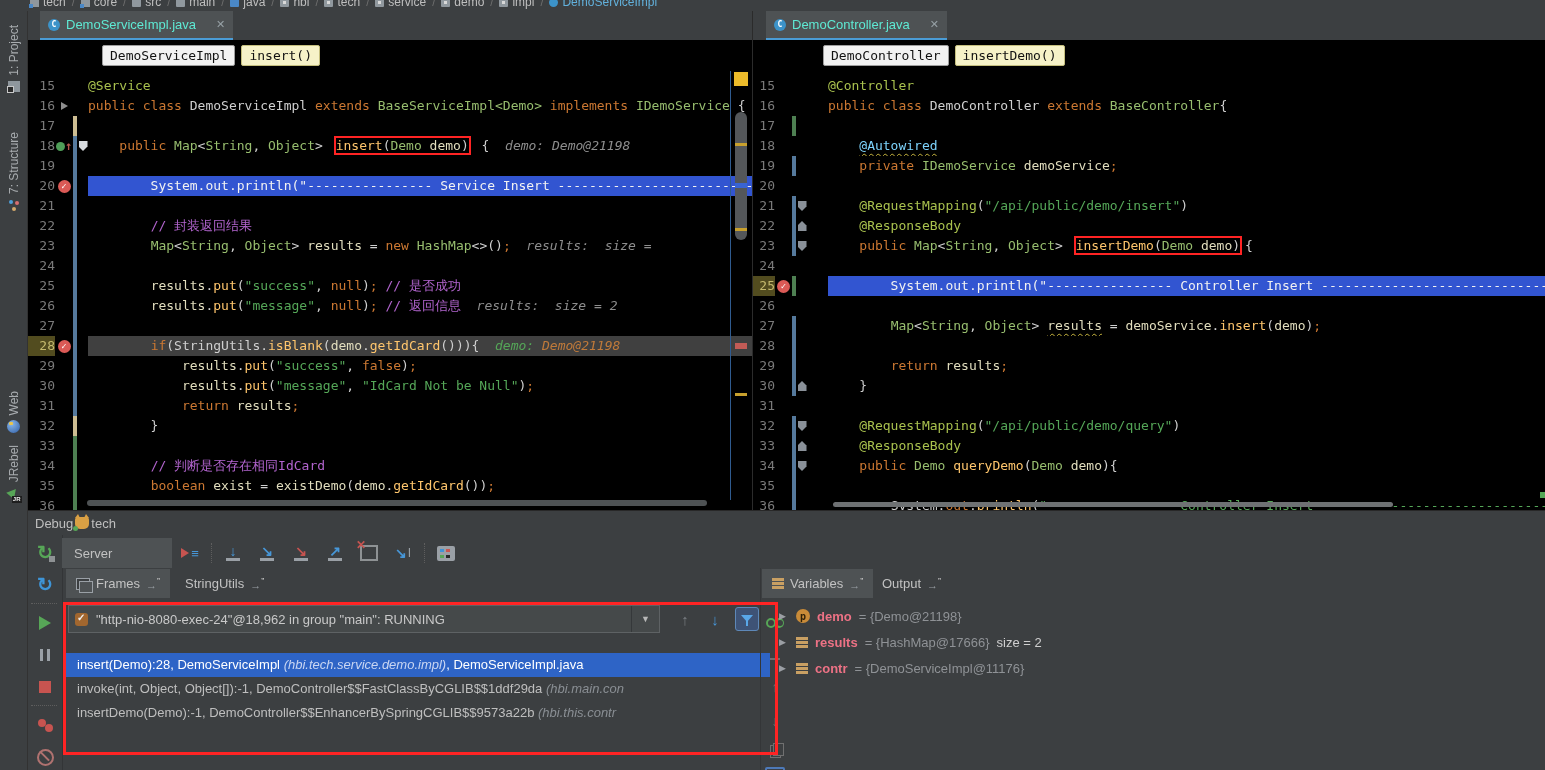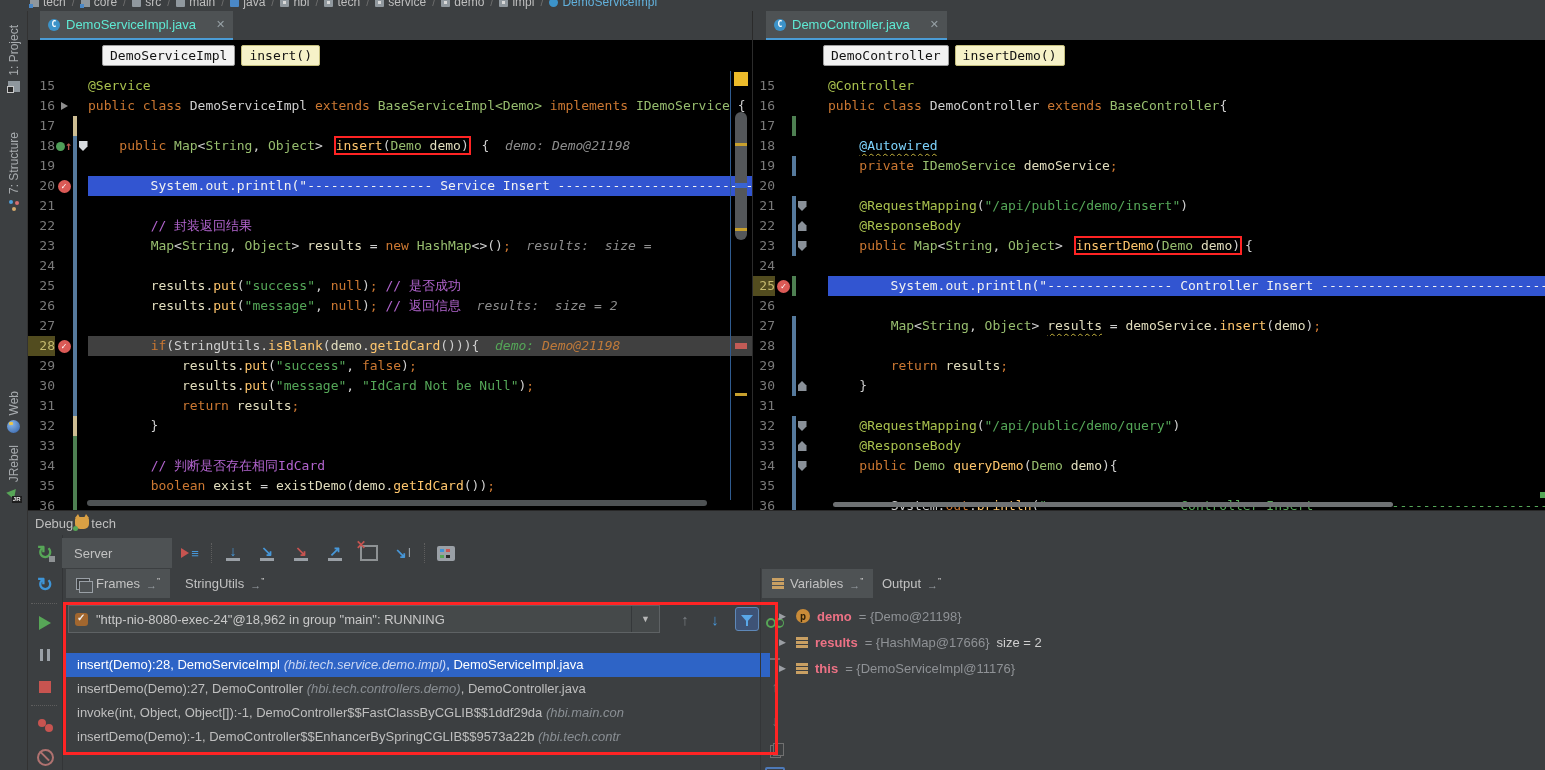--- a/index.html
+++ b/index.html
@@ -459,23 +459,22 @@
       </div>
     <div class="fbtnrow" style="left:676px">
         <span class="ic-down">↓</span>
       </div>
     <div class="fbtnrow" id="filterbtn" style="left:708px">
         <span class="funnel"></span>
       </div>
 
     <div id="frameslist">
         <div class="frow sel"><span>insert(Demo):28, DemoServiceImpl </span><span class="pkg">(hbi.tech.service.demo.impl)</span><span>, DemoServiceImpl.java</span></div>
-        <div class="frow"><span>insertDemo(Demo):27, DemoController </span><span class="pkg">(hbi.tech.controllers.demo)</span><span>, DemoController.java</span></div>
         <div class="frow"><span>invoke(int, Object, Object[]):-1, DemoController$$FastClassByCGLIB$$1ddf29da </span><span class="pkg">(hbi.main.con</span><span></span></div>
-        <div class="frow"><span>insertDemo(Demo):-1, DemoController$$EnhancerBySpringCGLIB$$9573a22b </span><span class="pkg">(hbi.tech.contr</span><span></span></div>
+        <div class="frow"><span>insertDemo(Demo):-1, DemoController$$EnhancerBySpringCGLIB$$9573a22b </span><span class="pkg">(hbi.this.contr</span><span></span></div>
       </div>
     <div id="redrect"></div>
 
     <div id="vstrip">
       <div class="wbtn" style="top:14px">
           <span class="ic-glasses"></span>
         </div>
       <div class="wbtn" style="top:50px">
           <span class="ic-minus"></span>
         </div>
@@ -504,18 +503,18 @@
         <div class="vrow">
           <span class="varrow">▶</span>
           <span class="vic-bars"></span>
           <span class="vname">results</span>
           <span class="vval"> = {HashMap@17666}</span>
           <span class="vextra"> size = 2</span>
         </div>
         <div class="vrow">
           <span class="varrow">▶</span>
           <span class="vic-bars"></span>
-          <span class="vname">this</span>
+          <span class="vname">contr</span>
           <span class="vval"> = {DemoServiceImpl@11176}</span>
         </div>
       </div>
   </div>
 </div>
 
 </body></html>

